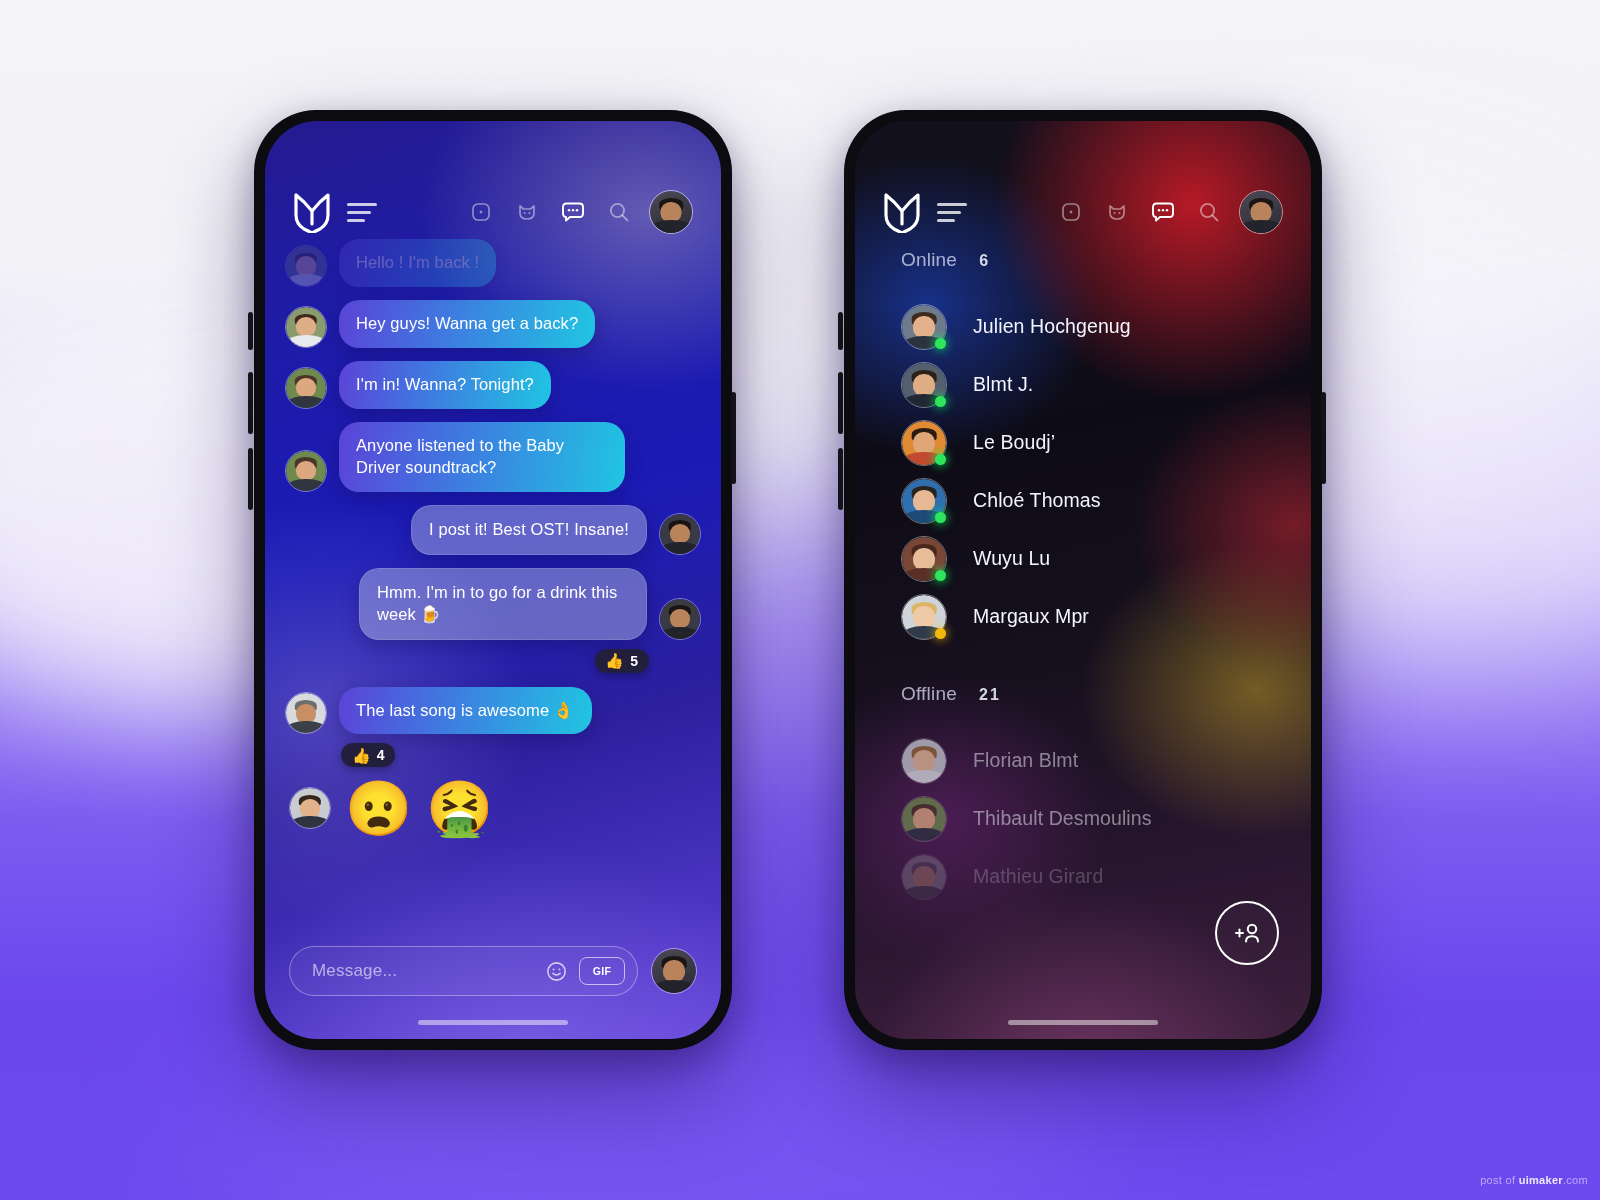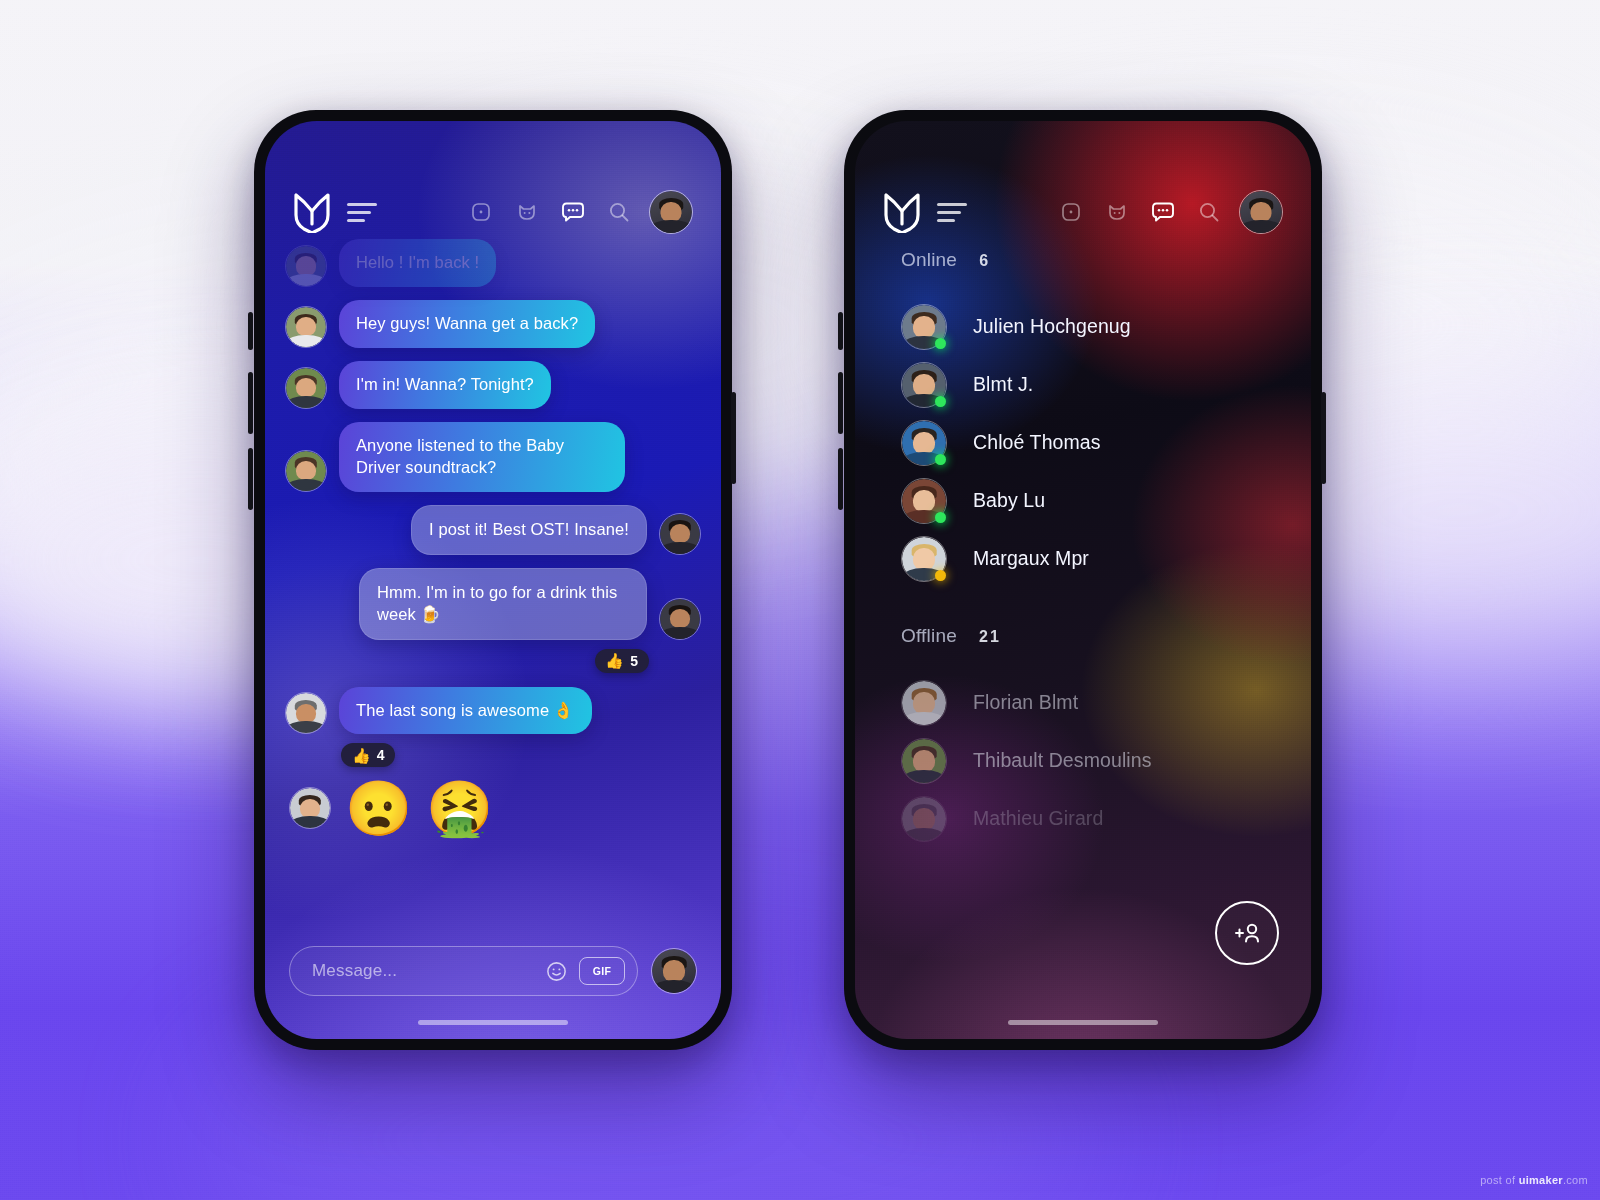--- a/index.html
+++ b/index.html
@@ -476,20 +476,34 @@
             <div class="hair" style="background:#2d2018;"></div>
             <div class="head" style="background:#dfae87;"></div>
             <div class="body" style="background:#222833;"></div>
               </div>
           </div>
           <span class="dot" style="background:#2ee65c;"></span>
         </div>
         <span class="mem-name">Blmt J.</span>
       </div>
 
+      <div class="mem-row">
+        <div class="mem-av-wrap">
+          <div class="mem-av">
+            <div class="face">
+                <div class="bgc" style="background:#e08a34;"></div>
+            <div class="hair" style="background:#2a1a10;"></div>
+            <div class="head" style="background:#e0a678;"></div>
+            <div class="body" style="background:#c24a2e;"></div>
+              </div>
+          </div>
+          <span class="dot" style="background:#2ee65c;"></span>
+        </div>
+        <span class="mem-name">Le Boudj’</span>
+      </div>
 
       <div class="mem-row">
         <div class="mem-av-wrap">
           <div class="mem-av">
             <div class="face">
                 <div class="bgc" style="background:#2f6fb0;"></div>
             <div class="hair" style="background:#2a2420;"></div>
             <div class="head" style="background:#e6b893;"></div>
             <div class="body" style="background:#1d4a76;"></div>
               </div>
@@ -504,21 +518,21 @@
           <div class="mem-av">
             <div class="face">
                 <div class="bgc" style="background:#7a4636;"></div>
             <div class="hair" style="background:#48281c;"></div>
             <div class="head" style="background:#e8bd99;"></div>
             <div class="body" style="background:#5a2f26;"></div>
               </div>
           </div>
           <span class="dot" style="background:#2ee65c;"></span>
         </div>
-        <span class="mem-name">Baby Lu</span>
+        <span class="mem-name">Wuyu Lu</span>
       </div>
 
       <div class="mem-row">
         <div class="mem-av-wrap">
           <div class="mem-av">
             <div class="face">
                 <div class="bgc" style="background:#cfd4da;"></div>
             <div class="hair" style="background:#d9b56a;"></div>
             <div class="head" style="background:#f0c9a6;"></div>
             <div class="body" style="background:#2f3b4a;"></div>

